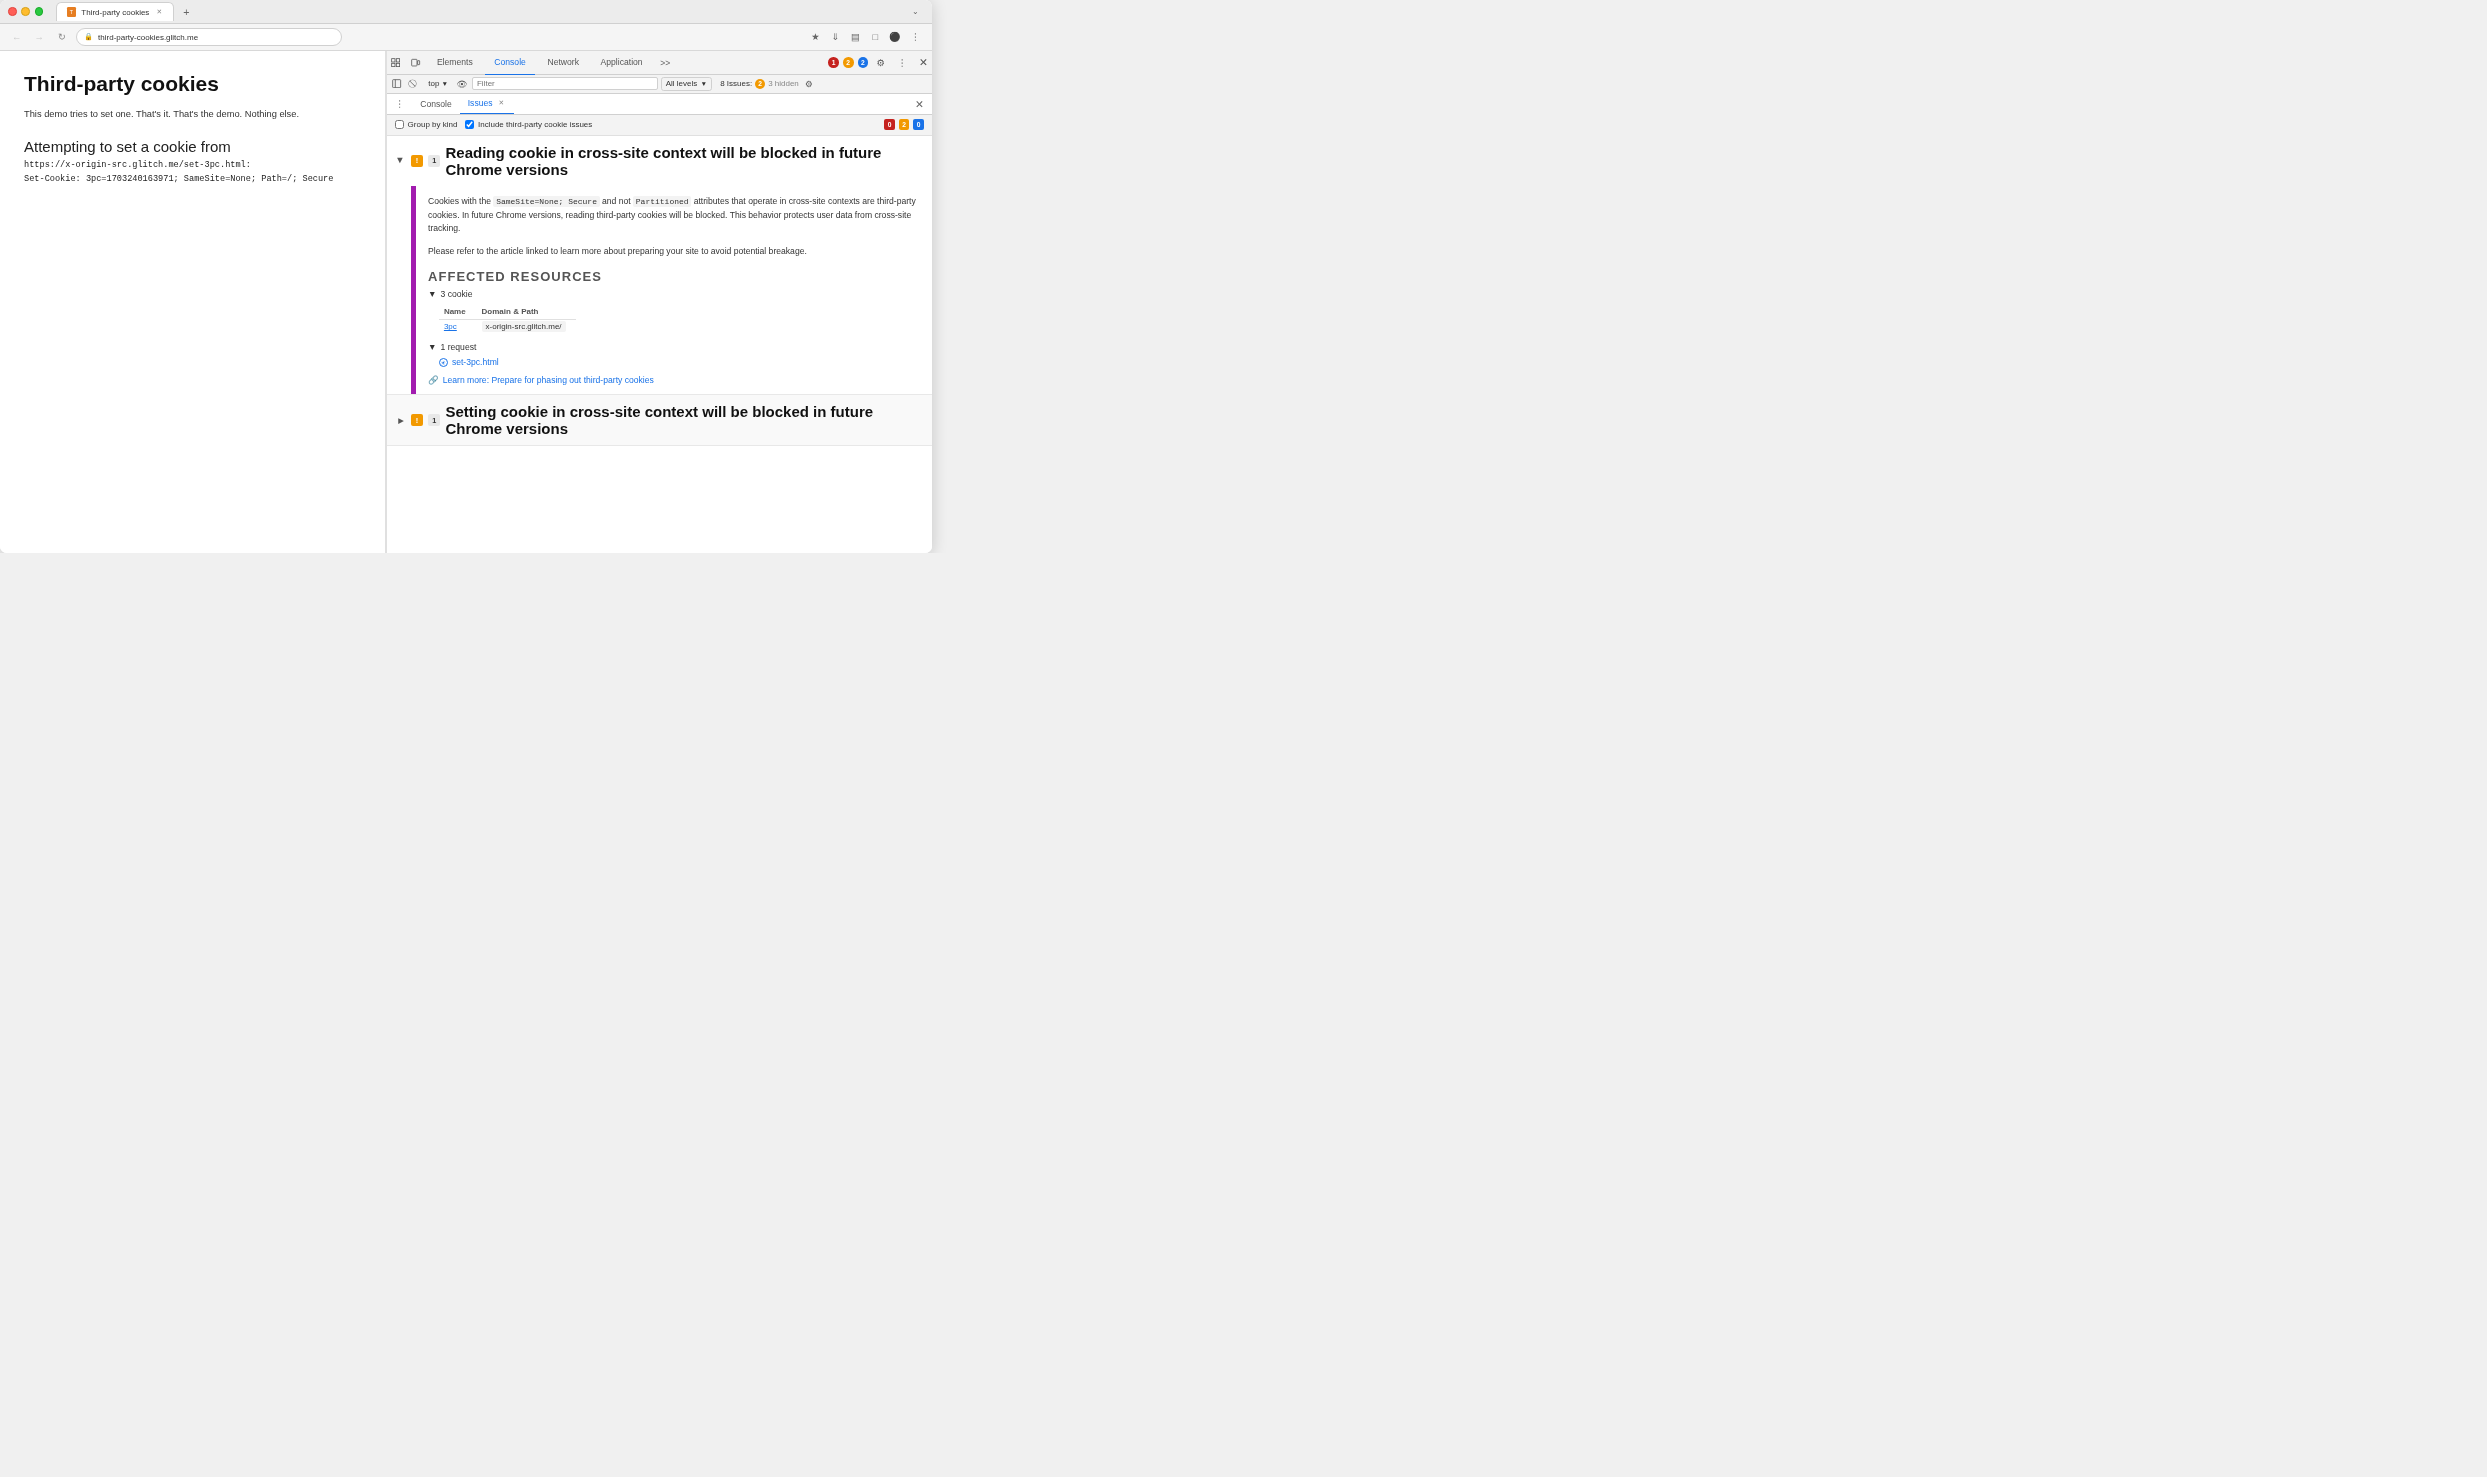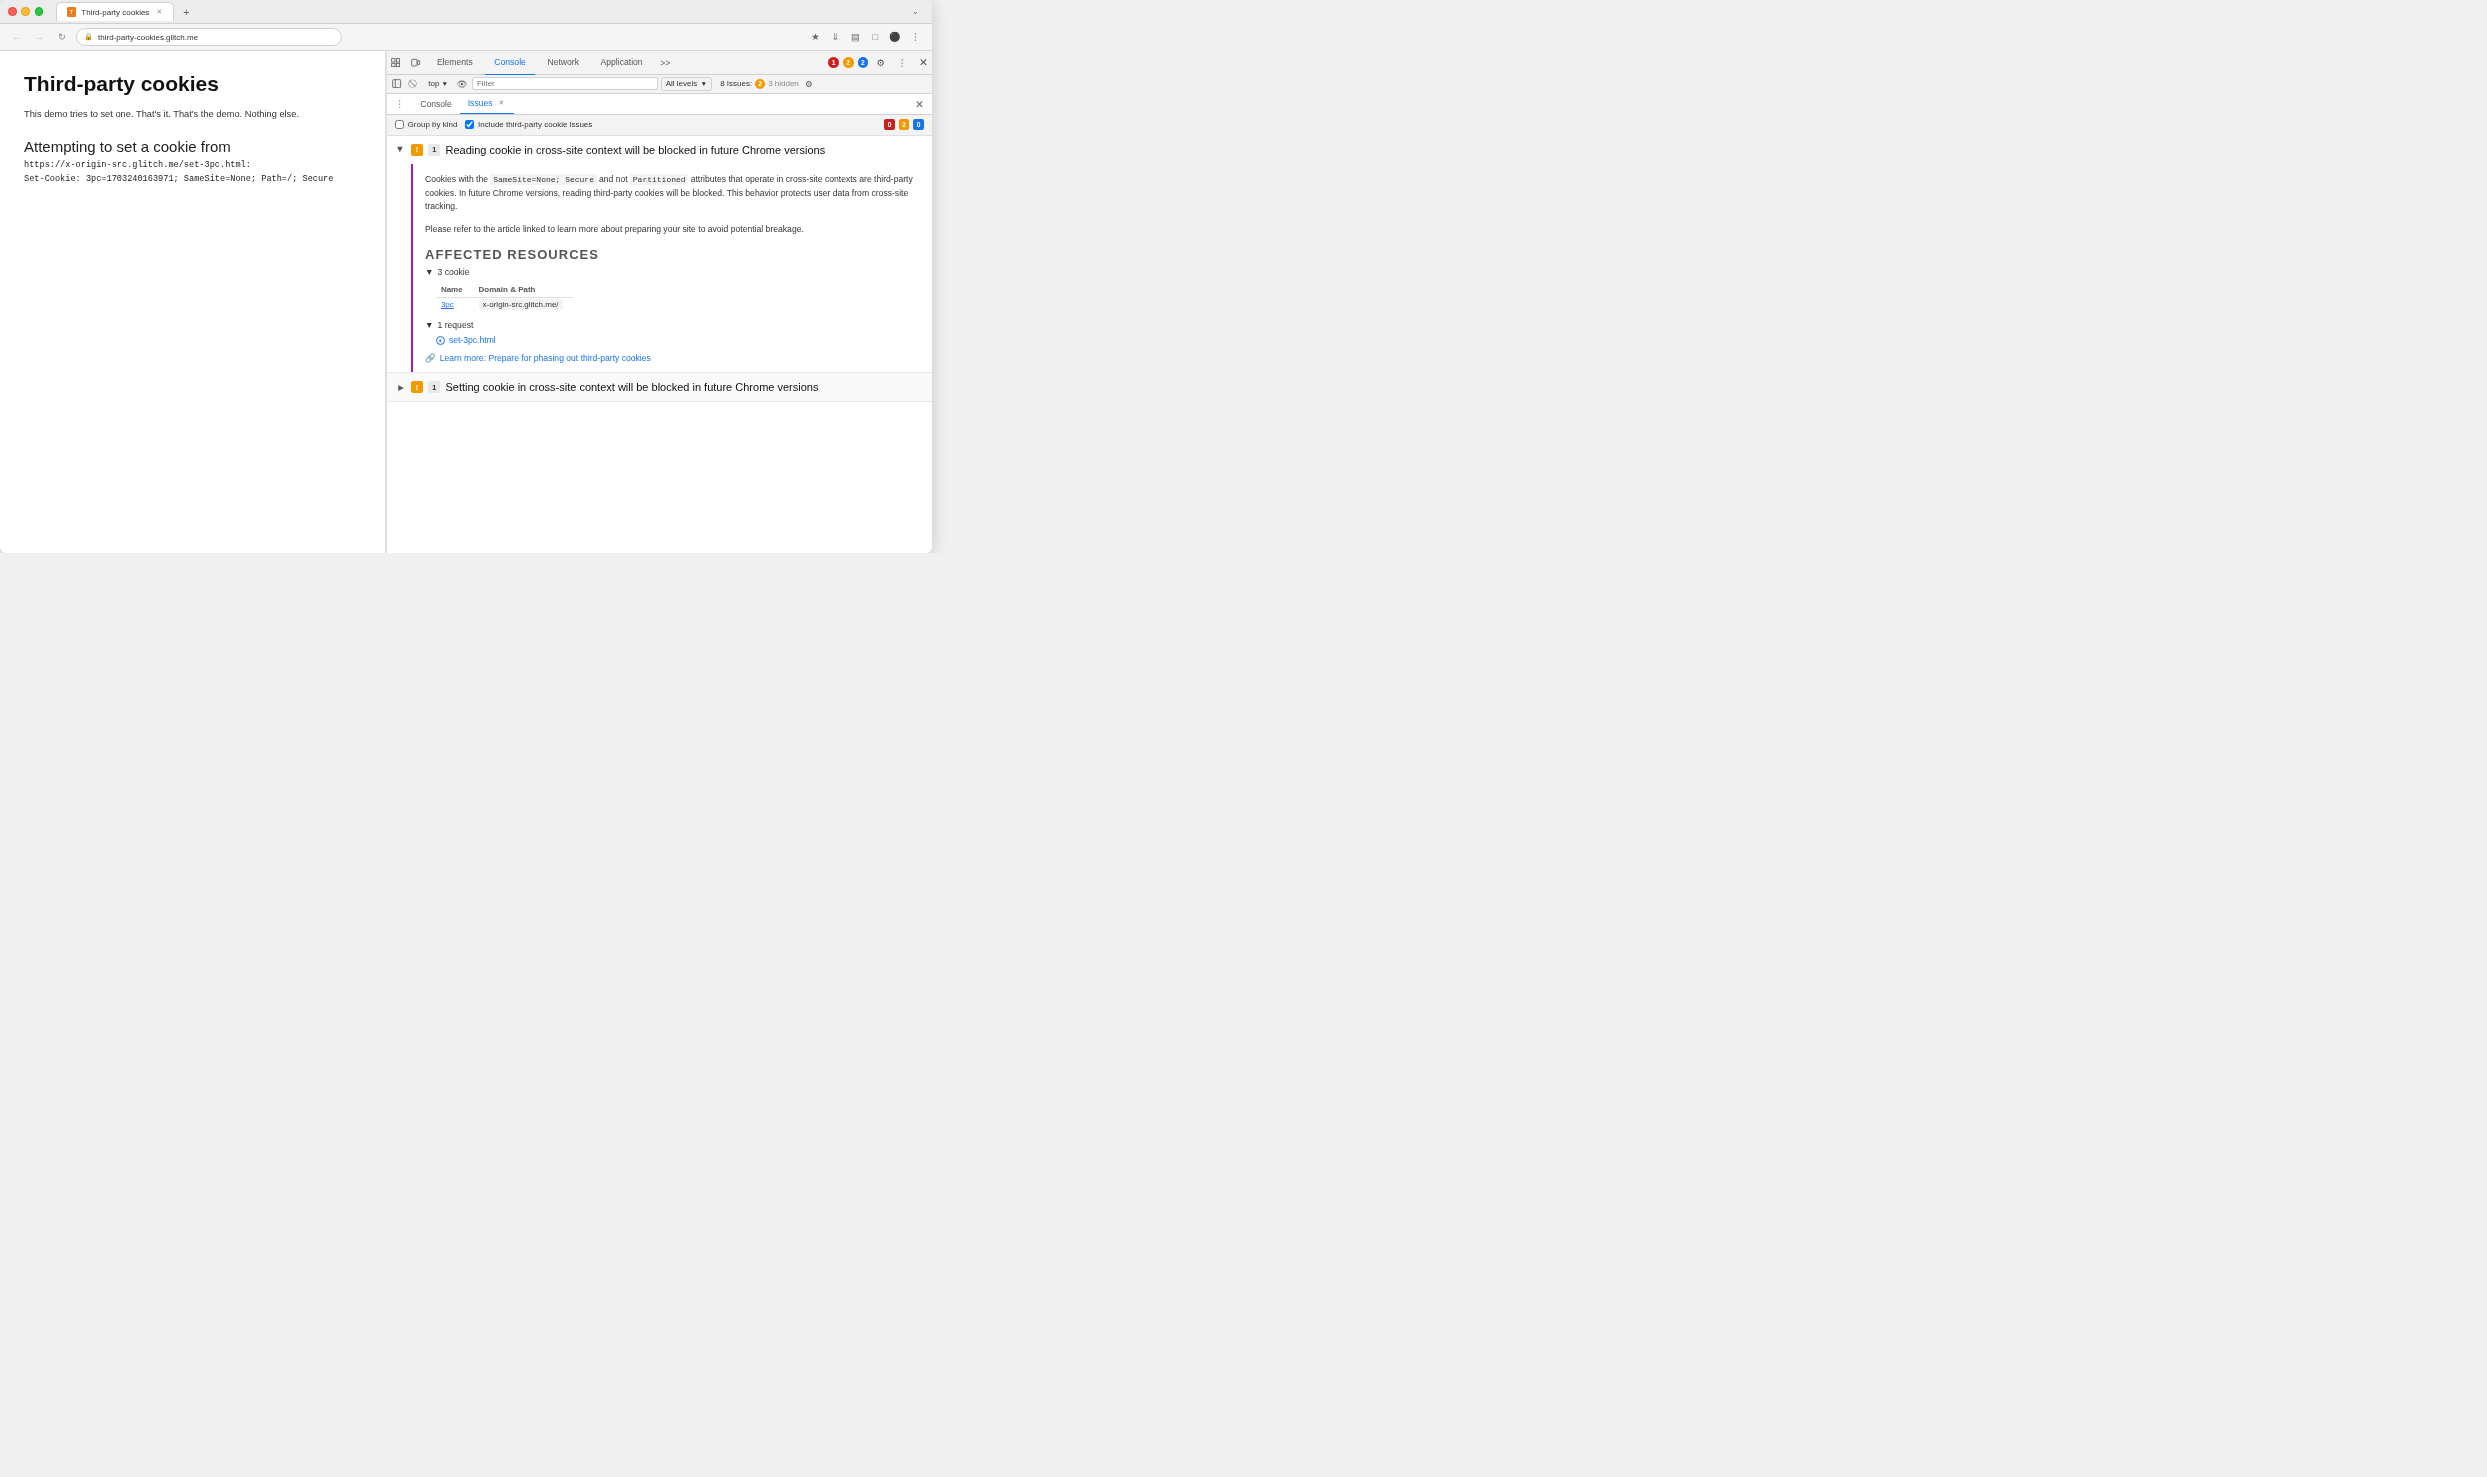--- a/index.html
+++ b/index.html
@@ -82,22 +82,22 @@
 
     
     .issues-list { flex: 1; overflow-y: auto; }
 
     
     .issue-item { border-bottom: 0.7px solid #e8e8e8; }
     .issue-header { display: flex; align-items: center; gap: 5.3px; padding: 8px 9.3px; cursor: pointer; background: #fff; }
     .issue-expand { width: 9.3px; height: 9.3px; display: flex; align-items: center; justify-content: center; color: #555; font-size: 7.3px; cursor: pointer; }
     .issue-badge-orange { background: #f29900; border-radius: 2px; width: 12px; height: 12px; display: flex; align-items: center; justify-content: center; color: #fff; font-weight: 700; font-size: 7.3px; flex-shrink: 0; }
     .issue-count-badge { background: #e8e8e8; border-radius: 2px; width: 12px; height: 12px; display: flex; align-items: center; justify-content: center; font-size: 7.3px; color: #333; font-weight: 600; }
-    .issue-title { font-size: 11px; color: #111; font-weight: 400; flex: 1; }
-    .issue-body { background: #fff; border-left: 2px solid #a21caf; margin-left: 24px; padding: 9.3px 12px 9.3px 12px; }
+    .issue-title { font-size: 15px; color: #111; font-weight: 700; flex: 1; }
+    .issue-body { background: #fff; border-left: 5px solid #a21caf; margin-left: 24px; padding: 9.3px 12px 9.3px 12px; }
     .issue-desc { font-size: 8.6px; color: #333; line-height: 1.6; margin-bottom: 9.3px; }
     .issue-desc code { font-family: 'Courier New', monospace; background: #f3f3f3; padding: 0.7px 2.7px; border-radius: 2px; font-size: 8px; }
     .affected-resources { margin-top: 8px; }
     .affected-title { font-size: 13px; font-weight: 700; color: #555; letter-spacing: 0.08em; margin-bottom: 5.3px; text-transform: uppercase; }
     .resource-group { margin-bottom: 8px; }
     .resource-group-header { display: flex; align-items: center; gap: 4px; font-size: 8.6px; color: #333; cursor: pointer; margin-bottom: 5.3px; font-weight: 500; }
     .resource-table { width: auto; border-collapse: collapse; margin-left: 10.6px; }
     .resource-table th { font-size: 8px; color: #555; font-weight: 600; text-align: left; padding: 2.7px 10.6px 2.7px 5.3px; border-bottom: 0.7px solid #e0e0e0; }
     .resource-table td { font-size: 8px; color: #333; padding: 2.7px 10.6px 2.7px 5.3px; }
     .resource-table td a { color: #1a73e8; text-decoration: underline; cursor: pointer; }

